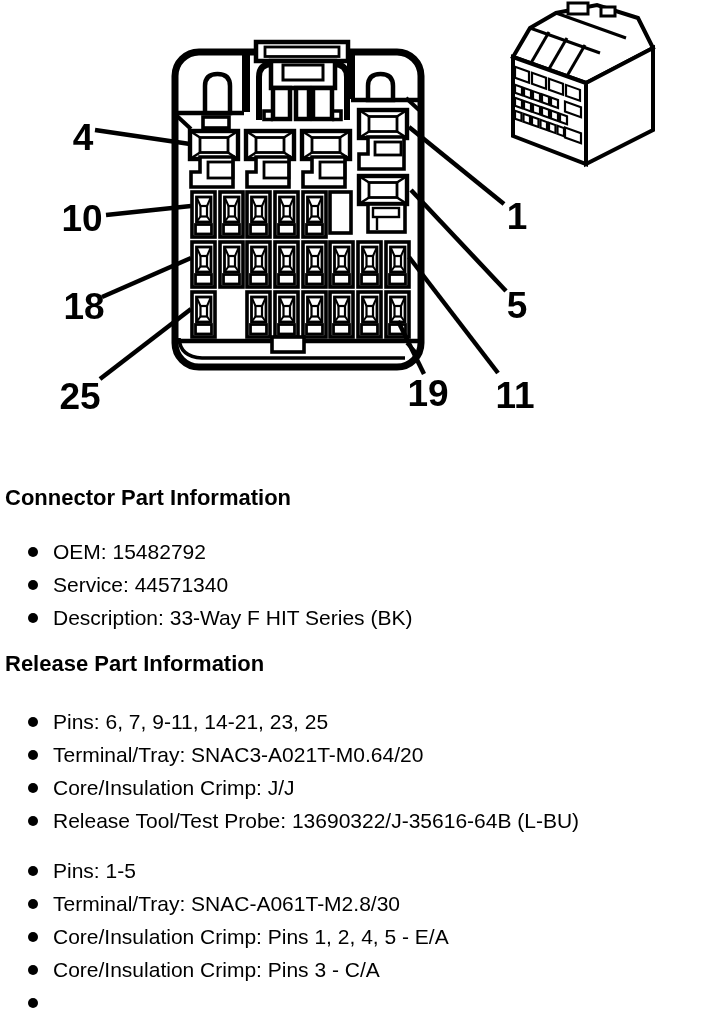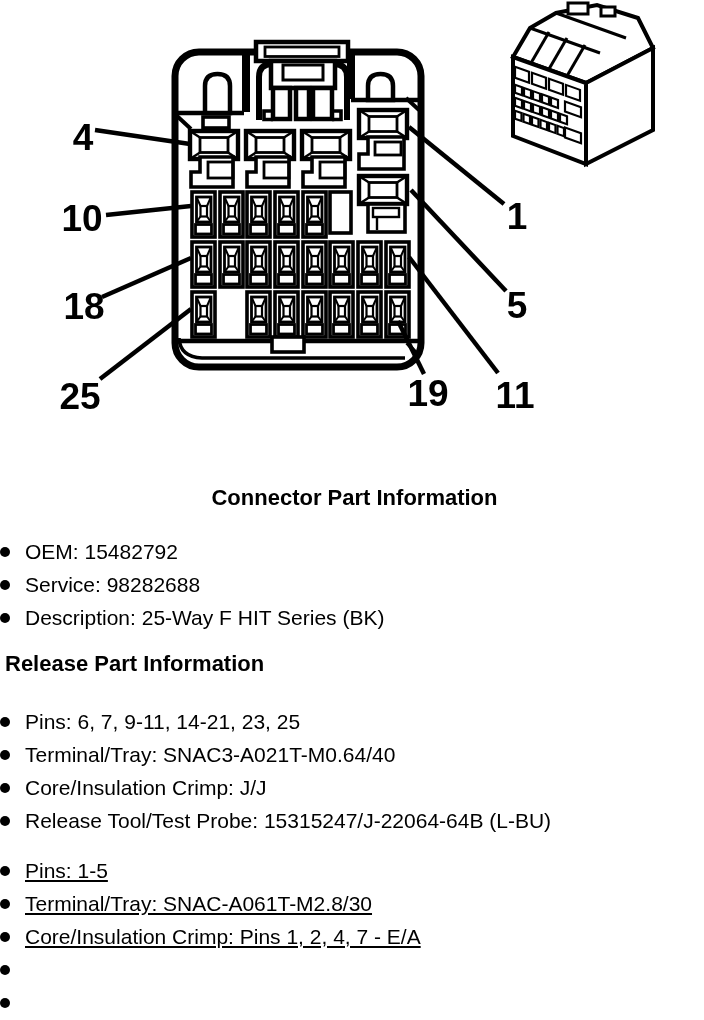--- a/index.html
+++ b/index.html
@@ -10,31 +10,31 @@
   }
   .figure{display:block;}
   .callout-label{
     font-family:"Liberation Sans", sans-serif;
     font-weight:bold;font-size:37px;fill:#000;
   }
   h2.section-heading{
     font-size:22px;font-weight:bold;line-height:22px;
     margin:0 0 0 5px;letter-spacing:0;
   }
-  h2.connector-heading{margin-top:25px;text-align:center;}
+  h2.connector-heading{margin-top:25px;}
   h2.terminal-heading{margin-top:19px;}
   ul.bullet-list{
     list-style:none;margin:0;padding:0;
   }
   ul.list-1{margin-top:26px;}
   ul.list-2{margin-top:30px;}
-  ul.list-3{margin-top:17px;text-decoration:underline;}
+  ul.list-3{margin-top:17px;}
   ul.bullet-list li{
     height:33px;display:flex;align-items:center;
-    font-size:21px;line-height:33px;white-space:nowrap;
+    padding-left:28px;font-size:21px;line-height:33px;white-space:nowrap;
   }
   .dot{
     width:10px;height:10px;border-radius:50%;background:#000;
     margin-right:15px;flex:0 0 auto;
   }
 </style>
 </head>
 <body>
 
 <svg class="figure" width="704" height="462" viewBox="0 0 704 462" xmlns="http://www.w3.org/2000/svg">
@@ -217,62 +217,63 @@
 <main>
   <h2 class="section-heading connector-heading">Connector Part Information</h2>
 
   <ul class="bullet-list list-1">
     <li>
         <span class="dot"></span>
         <span>OEM: 15482792</span>
       </li>
     <li>
         <span class="dot"></span>
-        <span>Service: 98282688</span>
-      </li>
-    <li>
-        <span class="dot"></span>
-        <span>Description: 25-Way F HIT Series (BK)</span>
+        <span>Service: 44571340</span>
+      </li>
+    <li>
+        <span class="dot"></span>
+        <span>Description: 33-Way F HIT Series (BK)</span>
       </li>
   </ul>
 
   <h2 class="section-heading terminal-heading">Release Part Information</h2>
 
   <ul class="bullet-list list-2">
     <li>
         <span class="dot"></span>
         <span>Pins: 6, 7, 9-11, 14-21, 23, 25</span>
       </li>
     <li>
         <span class="dot"></span>
-        <span>Terminal/Tray: SNAC3-A021T-M0.64/40</span>
+        <span>Terminal/Tray: SNAC3-A021T-M0.64/20</span>
       </li>
     <li>
         <span class="dot"></span>
         <span>Core/Insulation Crimp: J/J</span>
       </li>
     <li>
         <span class="dot"></span>
-        <span>Release Tool/Test Probe: 15315247/J-22064-64B (L-BU)</span>
+        <span>Release Tool/Test Probe: 13690322/J-35616-64B (L-BU)</span>
       </li>
   </ul>
 
   <ul class="bullet-list list-3">
     <li>
         <span class="dot"></span>
         <span>Pins: 1-5</span>
       </li>
     <li>
         <span class="dot"></span>
         <span>Terminal/Tray: SNAC-A061T-M2.8/30</span>
       </li>
     <li>
         <span class="dot"></span>
-        <span>Core/Insulation Crimp: Pins 1, 2, 4, 7 - E/A</span>
-      </li>
-    <li>
-        <span class="dot"></span>
+        <span>Core/Insulation Crimp: Pins 1, 2, 4, 5 - E/A</span>
+      </li>
+    <li>
+        <span class="dot"></span>
+        <span>Core/Insulation Crimp: Pins 3 - C/A</span>
       </li>
     <li>
         <span class="dot"></span>
       </li>
   </ul>
 </main>
 
 </body></html>

